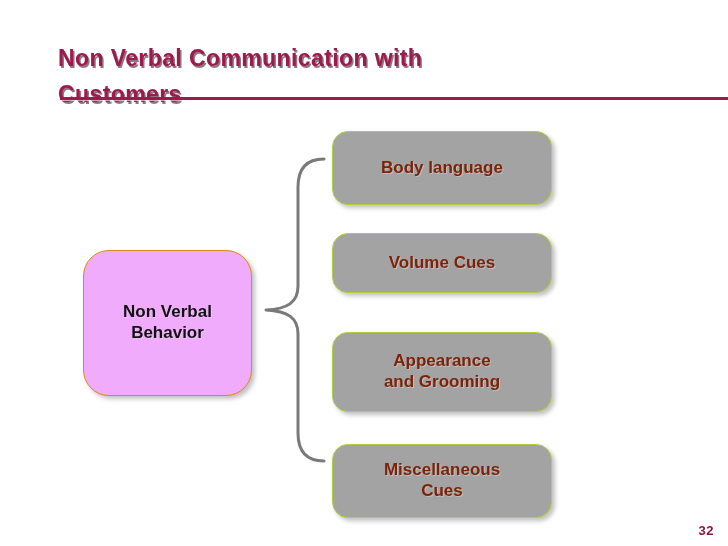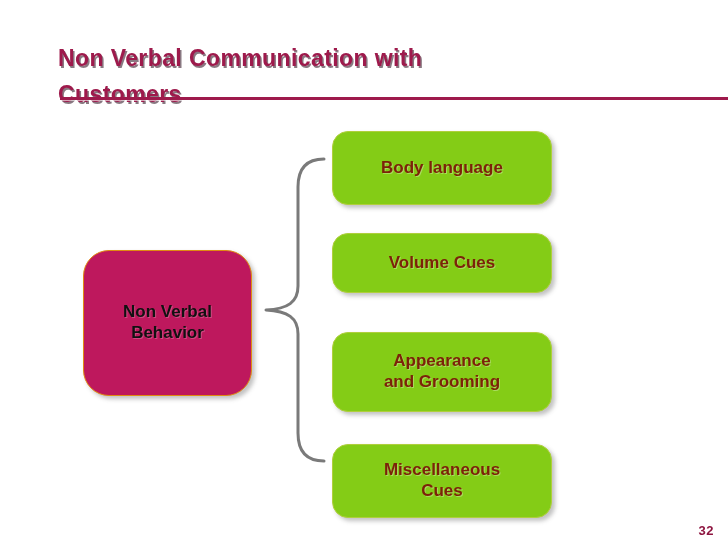--- a/index.html
+++ b/index.html
@@ -67,36 +67,36 @@
     line-height: 1.22;
     white-space: pre-line;
   }
 
   
   #node-root {
     left: 83px;
     top: 250px;
     width: 169px;
     height: 146px;
-    background: #be185d;
+    background: #f0abfc;
     border: 1px solid #E08A12;
     border-radius: 26px;
   }
   #node-root .node-label {
     color: #111111;
     font-size: 17px;
     font-weight: bold;
     text-shadow: 1px 1px 0 rgba(255,255,255,0.22);
   }
 
   
   .node-leaf {
     left: 332px;
     width: 220px;
-    background: #84cc16;
+    background: #a3a3a3;
     border: 1px solid #AFCF3C;
     border-radius: 16px;
   }
   .node-leaf .node-label {
     color: #7C2209;
     font-size: 17px;
     font-weight: bold;
     text-shadow: 1px 1px 0 rgba(255,255,255,0.30);
   }
 

